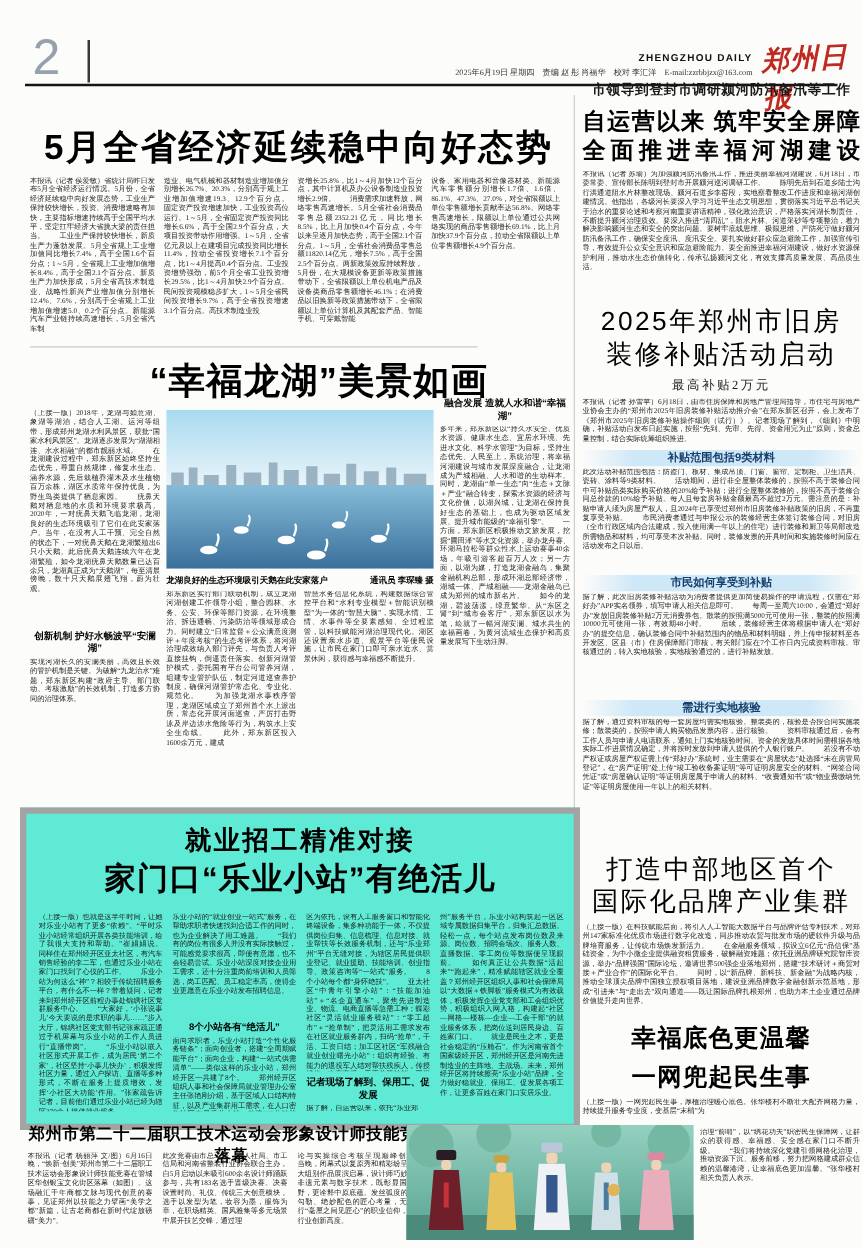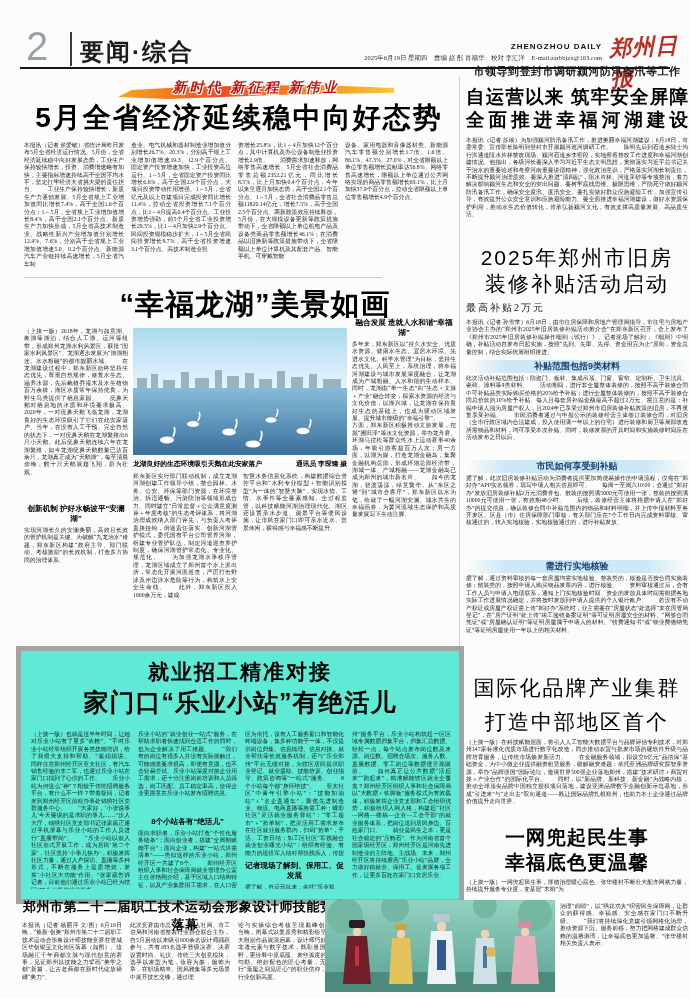--- a/index.html
+++ b/index.html
@@ -52,41 +52,36 @@
   .b-red{background:#c2303a;}
   
   .redbox{border:5px solid #a3a3a3;background:#5eead4;}
   .jobs-h1{font-size:21px;text-align:center;letter-spacing:2px;}
   .jobs-h2{font-size:25px;text-align:center;letter-spacing:1px;}
   
   #rightcol{position:absolute;left:466px;top:64px;width:222px;}
   .r-h-big{font-family:"Liberation Sans",sans-serif;font-weight:400;font-size:21px;line-height:26px;text-align:center;letter-spacing:2px;color:#000;}
   .r-h-med{font-family:"Liberation Sans",sans-serif;font-weight:700;font-size:19.5px;line-height:25px;text-align:center;letter-spacing:1px;color:#000;}
   .r-h-lines{font-family:"Liberation Sans",sans-serif;font-weight:700;font-size:18.5px;line-height:23px;color:#000;}
-  .r-sub{font-size:10px;letter-spacing:2px;margin:4px 0;}
+  .r-sub{font-size:10px;text-align:center;letter-spacing:2px;margin:4px 0;}
   .photo-frame{display:block;}
 </style>
 </head>
 <body>
 
 <div id="page">
 
   <div class="abs pagenum" style="left:26px;top:26px;">2</div>
   <div class="abs pn-rule" style="left:70px;top:32px;height:34px;"></div>
-  <div class="abs section-title" style="left:80px;top:36px;">要闻·综合</div>
   <div class="abs masthead-en" style="left:420px;top:42px;width:182px;">ZHENGZHOU DAILY</div>
   <div class="abs logo" style="left:610px;top:32px;">郑州日报</div>
   <div class="abs dateline" style="left:300px;top:54px;width:302px;">2025年6月19日 星期四　责编 赵 彤 肖福华　校对 李汇洋　E-mail:zzrbbjzx@163.com</div>
   <div class="abs hrule" style="left:20px;top:67px;width:650px;height:2px;"></div>
   <div class="abs vrule" style="left:459px;top:76px;width:1px;height:916px;"></div>
 
-  <div class="abs banner" style="left:118px;top:79px;">
-    <div class="swoosh"></div>
-    <div class="btext">新时代 新征程 新伟业</div>
-  </div>
   <div class="abs h-sans lead-hl" style="left:22px;top:103px;width:434px;">5月全省经济延续稳中向好态势</div>
 
   <div class="abs bt col" style="left:24px;top:142px;height:128px;">本报讯（记者 侯爱敏）省统计局昨日发布5月全省经济运行情况。5月份，全省经济延续稳中向好发展态势，工业生产保持较快增长，投资、消费增速略有加快，主要指标增速持续高于全国平均水平，坚定扛牢经济大省挑大梁的责任担当。　　工业生产保持较快增长，新质生产力蓬勃发展。5月全省规上工业增加值同比增长7.4%，高于全国1.6个百分点；1～5月，全省规上工业增加值增长8.4%，高于全国2.1个百分点。新质生产力加快形成，5月全省高技术制造业、战略性新兴产业增加值分别增长12.4%、7.6%，分别高于全省规上工业增加值增速5.0、0.2个百分点。新能源汽车产业链持续高速增长，5月全省汽车制</div>
   <div class="abs bt col" style="left:131px;top:142px;height:128px;">造业、电气机械和器材制造业增加值分别增长26.7%、20.3%，分别高于规上工业增加值增速19.3、12.9个百分点。　　固定资产投资增速加快，工业投资高位运行。1～5月，全省固定资产投资同比增长6.6%，高于全国2.9个百分点，大项目投资带动作用增强。1～5月，全省亿元及以上在建项目完成投资同比增长11.4%，拉动全省投资增长7.1个百分点，比1～4月提高0.4个百分点。工业投资增势强劲，前5个月全省工业投资增长29.5%，比1～4月加快2.9个百分点。民间投资规模稳步扩大，1～5月全省民间投资增长9.7%，高于全省投资增速3.1个百分点。高技术制造业投</div>
   <div class="abs bt col" style="left:238px;top:142px;height:128px;">资增长25.8%，比1～4月加快12个百分点，其中计算机及办公设备制造业投资增长2.9倍。　　消费需求加速释放，网络零售高速增长。5月全省社会消费品零售总额2352.21亿元，同比增长8.5%，比上月加快0.4个百分点，今年以来呈逐月加快态势，高于全国2.1个百分点。1～5月，全省社会消费品零售总额11820.14亿元，增长7.5%，高于全国2.5个百分点。两新政策效应持续释放，5月份，在大规模设备更新等政策措施带动下，全省限额以上单位机电产品及设备类商品零售额增长46.1%；在消费品以旧换新等政策措施带动下，全省限额以上单位计算机及其配套产品、智能手机、可穿戴智能</div>
   <div class="abs bt col" style="left:345px;top:142px;height:78px;width:103px;">设备、家用电器和音像器材类、新能源汽车零售额分别增长1.7倍、1.6倍、86.1%、47.3%、27.0%，对全省限额以上单位零售额增长贡献率达56.8%。网络零售高速增长，限额以上单位通过公共网络实现的商品零售额增长69.1%，比上月加快37.9个百分点，拉动全省限额以上单位零售额增长4.9个百分点。</div>
 
 
   <div class="abs grule" style="left:24px;top:277px;width:358px;height:1px;"></div>
 
@@ -238,23 +233,23 @@
     <div class="r-h-big">装修补贴活动启动</div>
     <div class="r-sub">最高补贴2万元</div>
     <div class="bt" style="height:38px;">本报讯（记者 孙雪苹）6月18日，由市住房保障和房地产管理局指导，市住宅与房地产业协会主办的“郑州市2025年旧房装修补贴活动推介会”在郑东新区召开，会上发布了《郑州市2025年旧房装修补贴操作细则（试行）》。记者现场了解到，《细则》中明确，补贴活动自发布日起实施，按照“先到、先审、先得、资金用完为止”原则，资金总量控制，结合实际统筹组织推进。</div>
     <div class="bluebar">补贴范围包括9类材料</div>
     <div class="bt" style="height:82px;margin-top:2px;">此次活动补贴范围包括：防盗门、板材、集成吊顶、门窗、窗帘、定制柜、卫生洁具、瓷砖、涂料等9类材料。　　活动期间，进行非全屋整体装修的，按照不高于装修合同中可补贴品类实际购买价格的20%给予补贴；进行全屋整体装修的，按照不高于装修合同总价款的10%给予补贴。每人且每套房补贴金额最高不超过2万元。需注意的是：补贴申请人须为房屋产权人，且2024年已享受过郑州市旧房装修补贴政策的旧房，不再重复享受补贴。　　市民消费者通过与申报公示的装修经营主体签订装修合同，对旧房（全市行政区域内合法建成，投入使用满一年以上的住宅）进行装修和厨卫等局部改造所需物品和材料，均可享受本次补贴。同时，装修发票的开具时间和实施装修时间应在活动发布之日以后。</div>
     <div class="bluebar">市民如何享受到补贴</div>
     <div class="bt" style="height:82px;margin-top:2px;">据了解，此次旧房装修补贴活动为消费者提供更加简便易操作的申请流程，仅需在“郑好办”APP实名领券，填写申请人相关信息即可。　　每周一至周六10:00，会通过“郑好办”发放旧房装修补贴2万元消费券包。散装的按照满5000元可使用一张，整装的按照满10000元可使用一张，有效期48小时。　　后续，装修经营主体将根据申请人在“郑好办”的提交信息，确认装修合同中补贴范围内的物品和材料明细，并上传申报材料至各开发区、区县（市）住房保障部门审核，有关部门应在7个工作日内完成资料审核。审核通过的，转入实地核验，实地核验通过的，进行补贴发放。</div>
     <div class="bluebar">需进行实地核验</div>
     <div class="bt" style="height:100px;margin-top:2px;">据了解，通过资料审核的每一套房屋均需实地核验。整装类的，核验是否按合同实施装修；散装类的，按照申请人购买物品发票内容，进行核验。　　资料审核通过后，会有工作人员与申请人电话联系，通知上门实地核验时间。资金的发放具体时间需根据各地实际工作进展情况确定，并将按时发放到申请人提供的个人银行账户。　　若没有不动产权证或房屋产权证需上传“郑好办”系统时，业主需要在“房屋状态”处选择“未在房管局登记”，在“房产证明”处上传“竣工验收备案证明”等可证明房屋安全的材料、“网签合同凭证”或“房屋确认证明”等证明房屋属于申请人的材料、“收费通知书”或“物业费缴纳凭证”等证明房屋使用一年以上的相关材料。</div>
 
+    <div class="r-h-big" style="margin-top:8px;">打造中部地区首个</div>
     <div class="r-h-big">国际化品牌产业集群</div>
-    <div class="r-h-big" style="margin-top:8px;">打造中部地区首个</div>
     <div class="bt" style="height:80px;margin-top:4px;">（上接一版）在科技赋能层面，将引入人工智能大数据平台与品牌评估专利技术，对郑州147家标准化优质市场进行数字化改造，同步推动农贸与批发市场的硬软件升级与品牌培育服务，让传统市场焕发新活力。　　在金融服务领域，拟设立6亿元“品信保”基础资金，为中小微企业提供融资租赁服务，破解融资难题；依托亚洲品牌研究院智库资源，举办“品牌强国”国际论坛，邀请世界500强企业落地郑州，搭建“技术研讨＋商贸对接＋产业合作”的国际化平台。　　同时，以“新品牌、新科技、新金融”为战略内核，推动全球顶尖品牌中国独立授权项目落地，建设亚洲品牌数字金融创新示范基地，形成“引进来”与“走出去”双向通道——既让国际品牌扎根郑州，也助力本土企业通过品牌价值提升走向世界。</div>
 
+    <div class="r-h-med">幸福底色更温馨</div>
     <div class="r-h-med" style="margin-top:6px;">一网兜起民生事</div>
-    <div class="r-h-med">幸福底色更温馨</div>
     <div class="bt" style="height:24px;margin-top:4px;">（上接一版）一网兜起民生事，厚植治理暖心底色。张华楼村不断壮大配齐网格力量，持续提升服务专业度，变基层“末梢”为</div>
     <div class="bt" style="height:92px;margin-left:94px;">治理“前哨”，以“绣花功夫”织密民生保障网，让群众的获得感、幸福感、安全感在家门口不断升级。　　“我们将持续深化党建引领网格化治理，推动资源下沉、服务前移，努力把网格建成群众信赖的温馨港湾，让幸福底色更加温馨。”张华楼村相关负责人表示。</div>
   </div>
 
 </div>
 
 </body></html>

